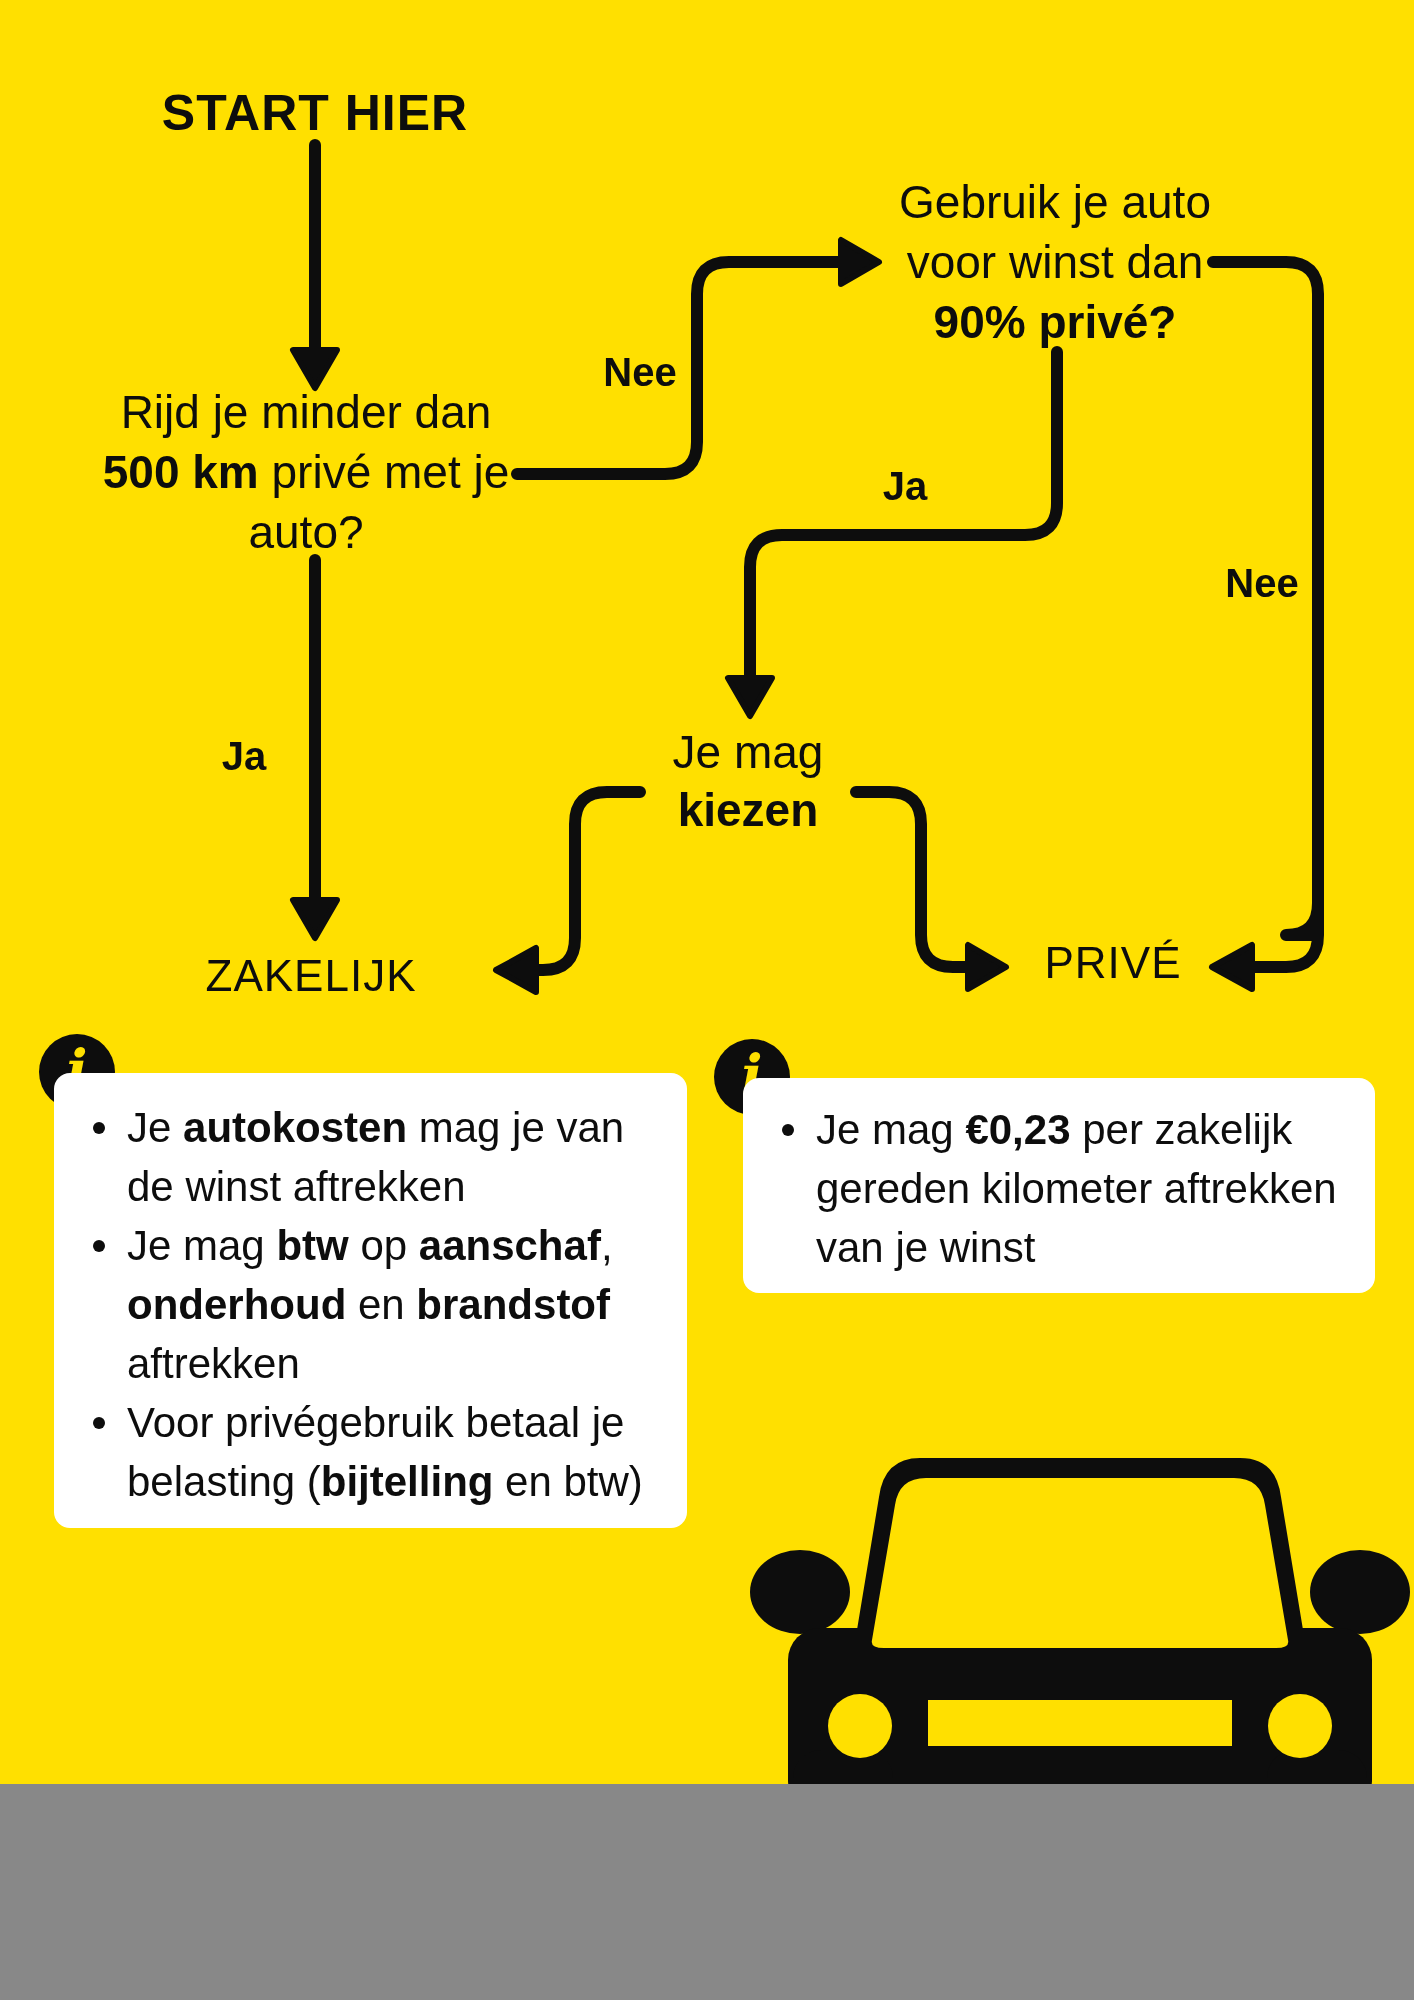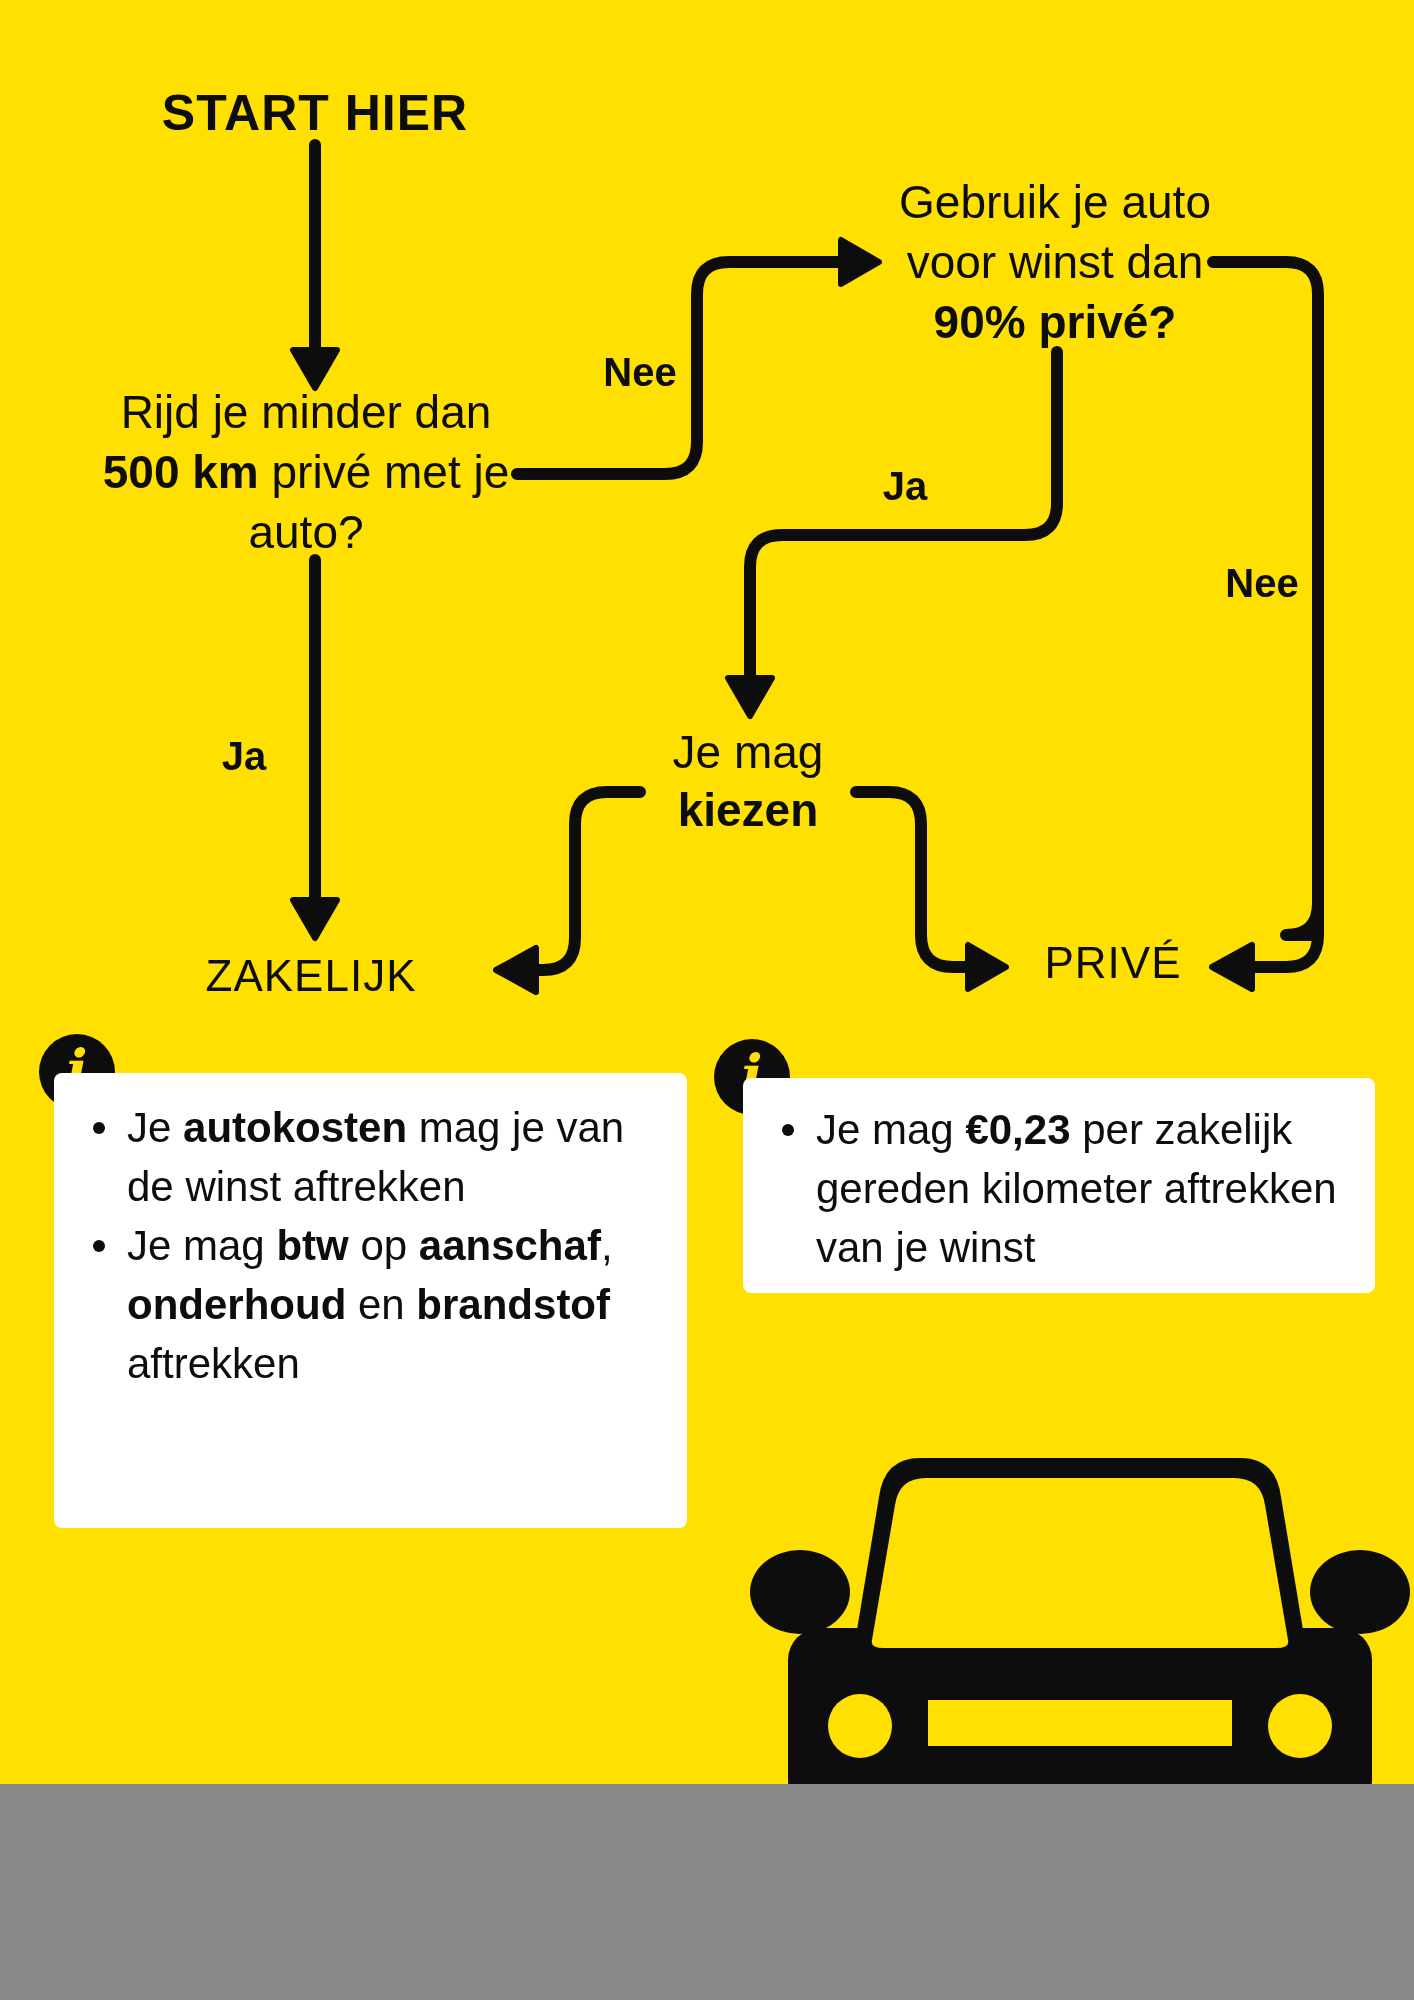--- a/index.html
+++ b/index.html
@@ -24,21 +24,21 @@
 
   .txt{position:absolute;transform:translateX(-50%);text-align:center;white-space:nowrap;}
   .wrap{white-space:normal;}
   .t-start{font-size:50px;font-weight:700;letter-spacing:1px;line-height:60px;}
   .t-q{font-size:46px;font-weight:400;line-height:60px;}
   .t-lbl{font-size:40px;font-weight:700;line-height:52px;}
   .t-choose{font-size:46px;font-weight:400;line-height:58px;}
   .t-result{font-size:44px;font-weight:400;letter-spacing:1px;line-height:60px;}
 
   .info-box{
-    position:absolute;background:var(--box);border-radius:8px;
+    position:absolute;background:var(--box);border-radius:16px;
     font-size:42px;line-height:59px;
   }
   .info-box ul{margin:0;padding:0;list-style:none;}
   .info-box li{position:relative;margin:0;}
   .info-box li::before{
     content:"";position:absolute;left:-34px;top:24px;
     width:12px;height:12px;border-radius:50%;background:var(--ink);
   }
   .box-l{left:54px;top:1073px;width:633px;height:455px;}
   .box-l ul{padding:25px 28px 0 73px;}
@@ -132,20 +132,21 @@
 
   <div class="txt t-result" style="left:1113px;top:933px;">PRIVÉ</div>
 
   <div class="info-icon icon-l">
     <span>i</span>
   </div>
   <div class="info-box box-l">
     <ul>
         <li><span>Je </span><b>autokosten</b><span> mag je van de winst aftrekken</span></li>
         <li><span>Je mag </span><b>btw</b><span> op </span><b>aanschaf</b><span>, </span><b>onderhoud</b><span> en </span><b>brandstof</b><span> aftrekken</span></li>
+        <li><span>Voor privégebruik betaal je belasting (</span><b>bijtelling</b><span> en btw)</span></li>
       </ul>
   </div>
 
   <div class="info-icon icon-r">
     <span>i</span>
   </div>
   <div class="info-box box-r">
     <ul>
         <li><span>Je mag </span><b>€0,23</b><span> per zakelijk gereden kilometer aftrekken van je winst</span></li>
       </ul>

